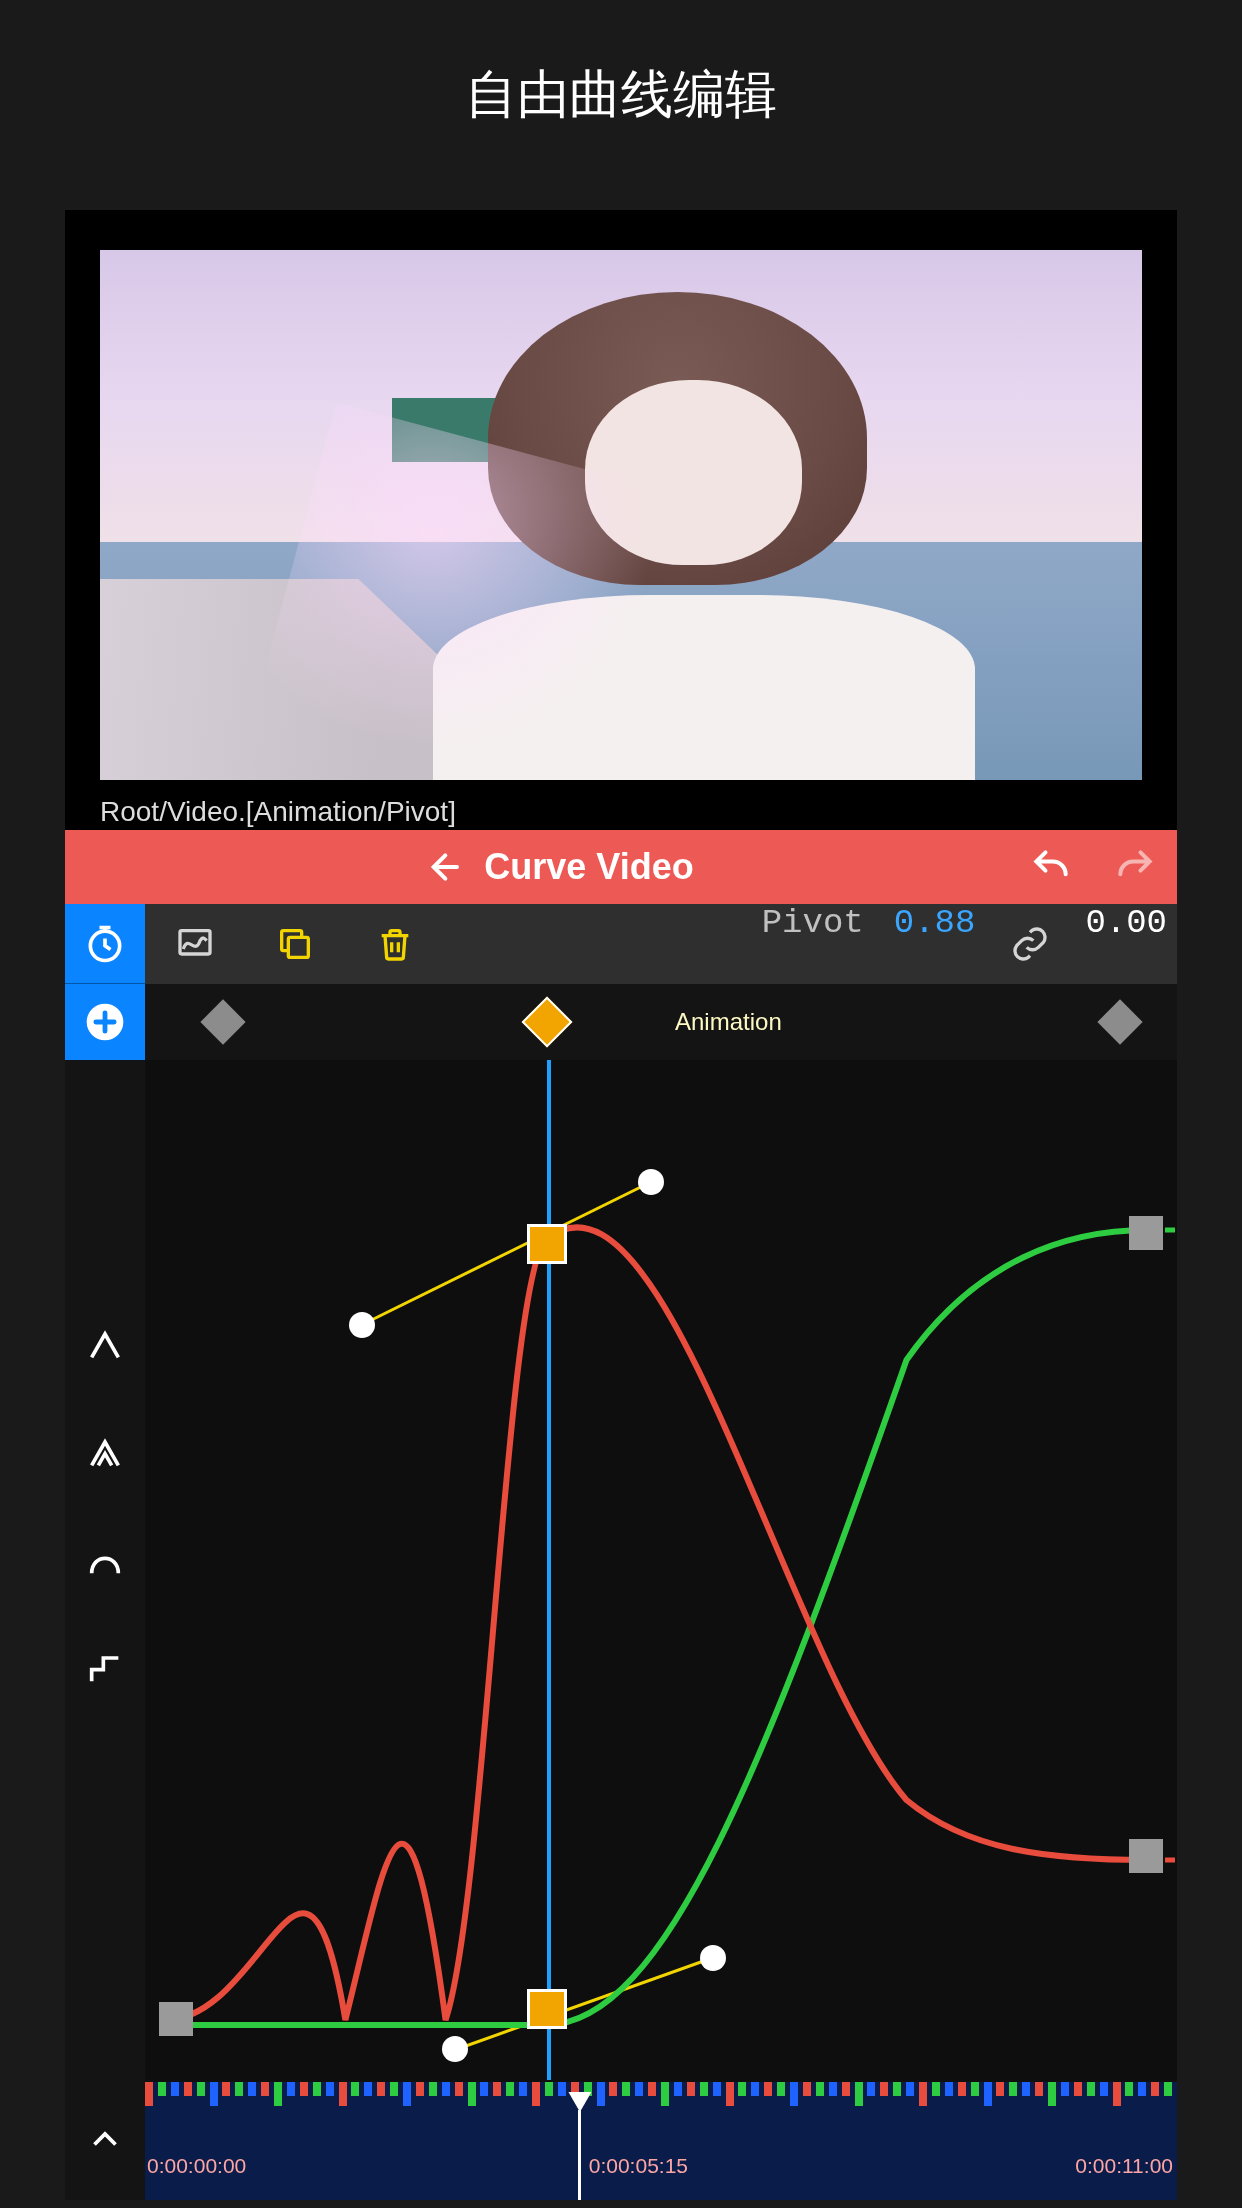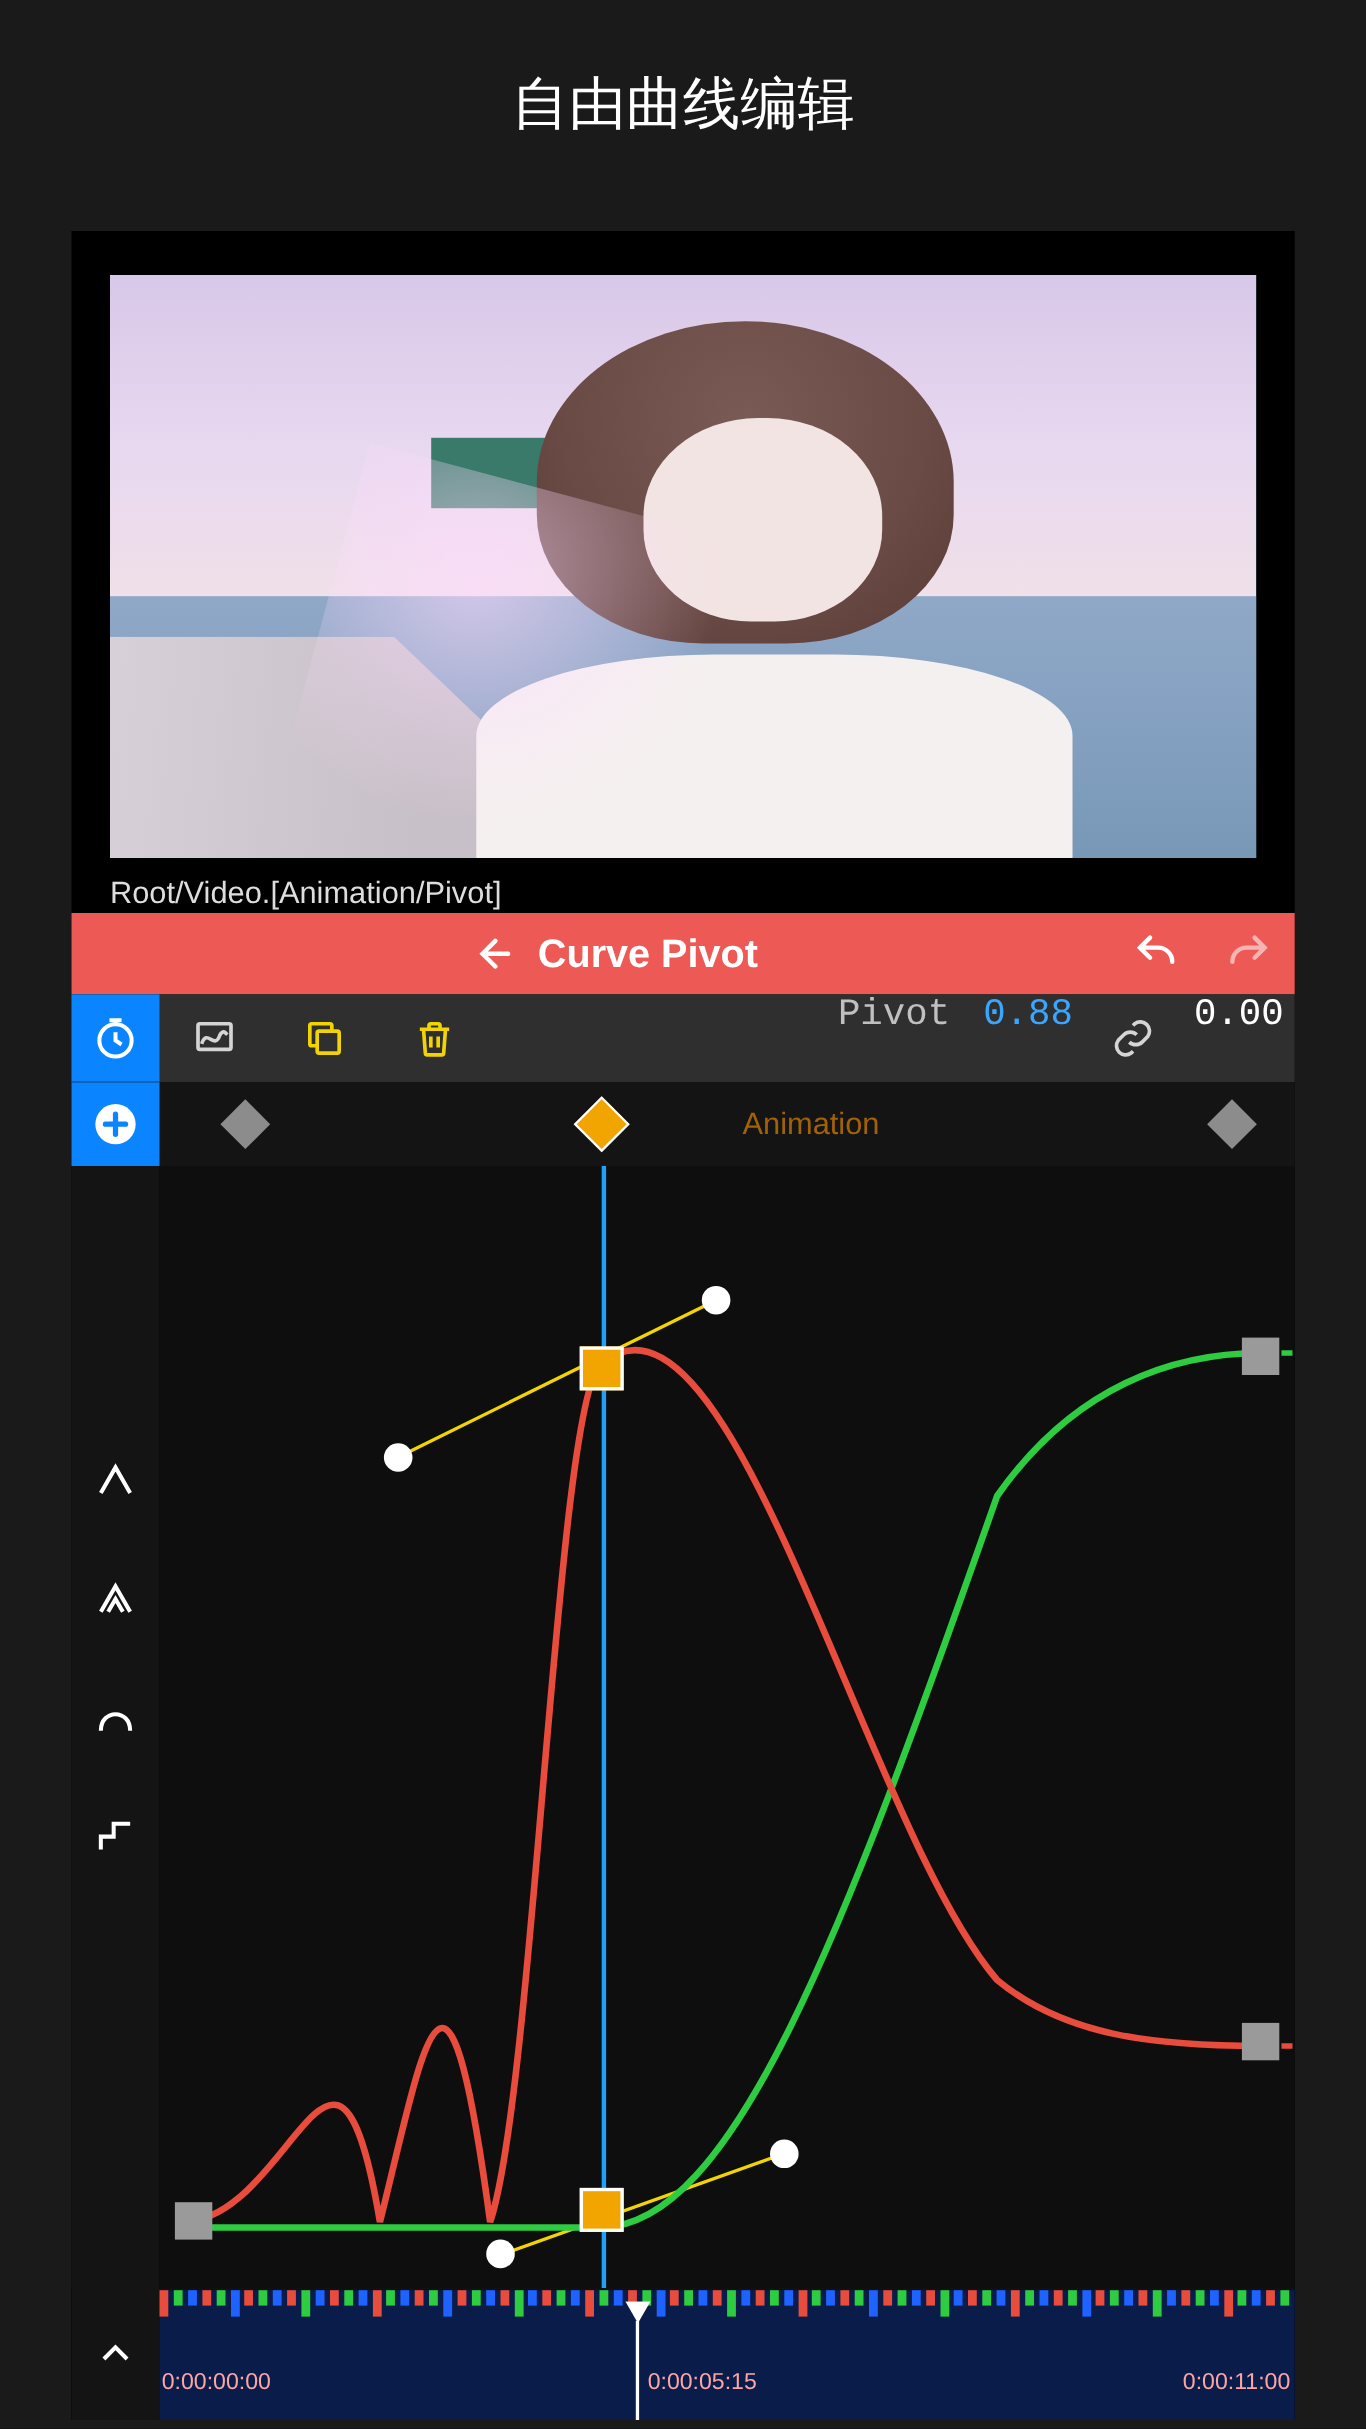--- a/index.html
+++ b/index.html
@@ -88,21 +88,21 @@
 
   .keyframe-row {
     display: flex;
     align-items: stretch;
     height: 76px;
     background: #141414;
   }
   .kf-track { flex: 1; position: relative; display: flex; align-items: center; }
   .diamond { width: 32px; height: 32px; background: #8c8c8c; transform: rotate(45deg); }
   .diamond.sel { background: #f2a500; border: 2px solid #fff; width: 36px; height: 36px; }
-  .anim-label { position: absolute; left: 50%; transform: translateX(14px); font-size: 28px; color: #a16207; }
+  .anim-label { position: absolute; left: 50%; transform: translateX(14px); font-size: 24px; color: #fef9c3; }
 
   .editor-body { display: flex; height: 1020px; }
   .left-rail { width: 80px; background: #141414; display: flex; flex-direction: column; align-items: center; gap: 60px; padding-top: 260px; }
   .rail-btn { width: 48px; height: 48px; display: flex; align-items: center; justify-content: center; }
 
   .canvas { flex: 1; position: relative; background: #0e0e0e; overflow: hidden; }
   .playhead { position: absolute; top: 0; bottom: 0; left: 39%; width: 4px; background: #1ea0ff; }
   svg.curves { position: absolute; inset: 0; width: 100%; height: 100%; }
   .kf-sq { position: absolute; width: 40px; height: 40px; background: #f2a500; border: 3px solid #fff; transform: translate(-50%,-50%); }
   .kf-gray { position: absolute; width: 34px; height: 34px; background: #9a9a9a; transform: translate(-50%,-50%); }
@@ -157,21 +157,21 @@
   <div class="path-label">Root/Video.[Animation/Pivot]</div>
 
   <div class="header-bar">
     <div class="spacer"></div>
     <div class="header-title">
       <span class="hicon">
         <svg viewBox="0 0 24 24" width="40" height="40" fill="none" stroke="#fff" stroke-width="2.4" stroke-linecap="round">
             <path d="M14 5l-7 7 7 7M7 12h14"></path>
           </svg>
       </span>
-      <span>Curve Pivot</span>
+      <span>Curve Video</span>
     </div>
     <div class="spacer"></div>
     <span class="hicon" style="margin-right:40px">
       <svg viewBox="0 0 24 24" width="44" height="44" fill="none" stroke="#fff" stroke-width="2.2" stroke-linecap="round">
           <path d="M9 14l-5-5 5-5M4 9h9a7 7 0 017 7v0"></path>
         </svg>
     </span>
     <span class="hicon" style="opacity:.55">
       <svg viewBox="0 0 24 24" width="44" height="44" fill="none" stroke="#fff" stroke-width="2.2" stroke-linecap="round">
           <path d="M15 14l5-5-5-5M20 9h-9a7 7 0 00-7 7v0"></path>

